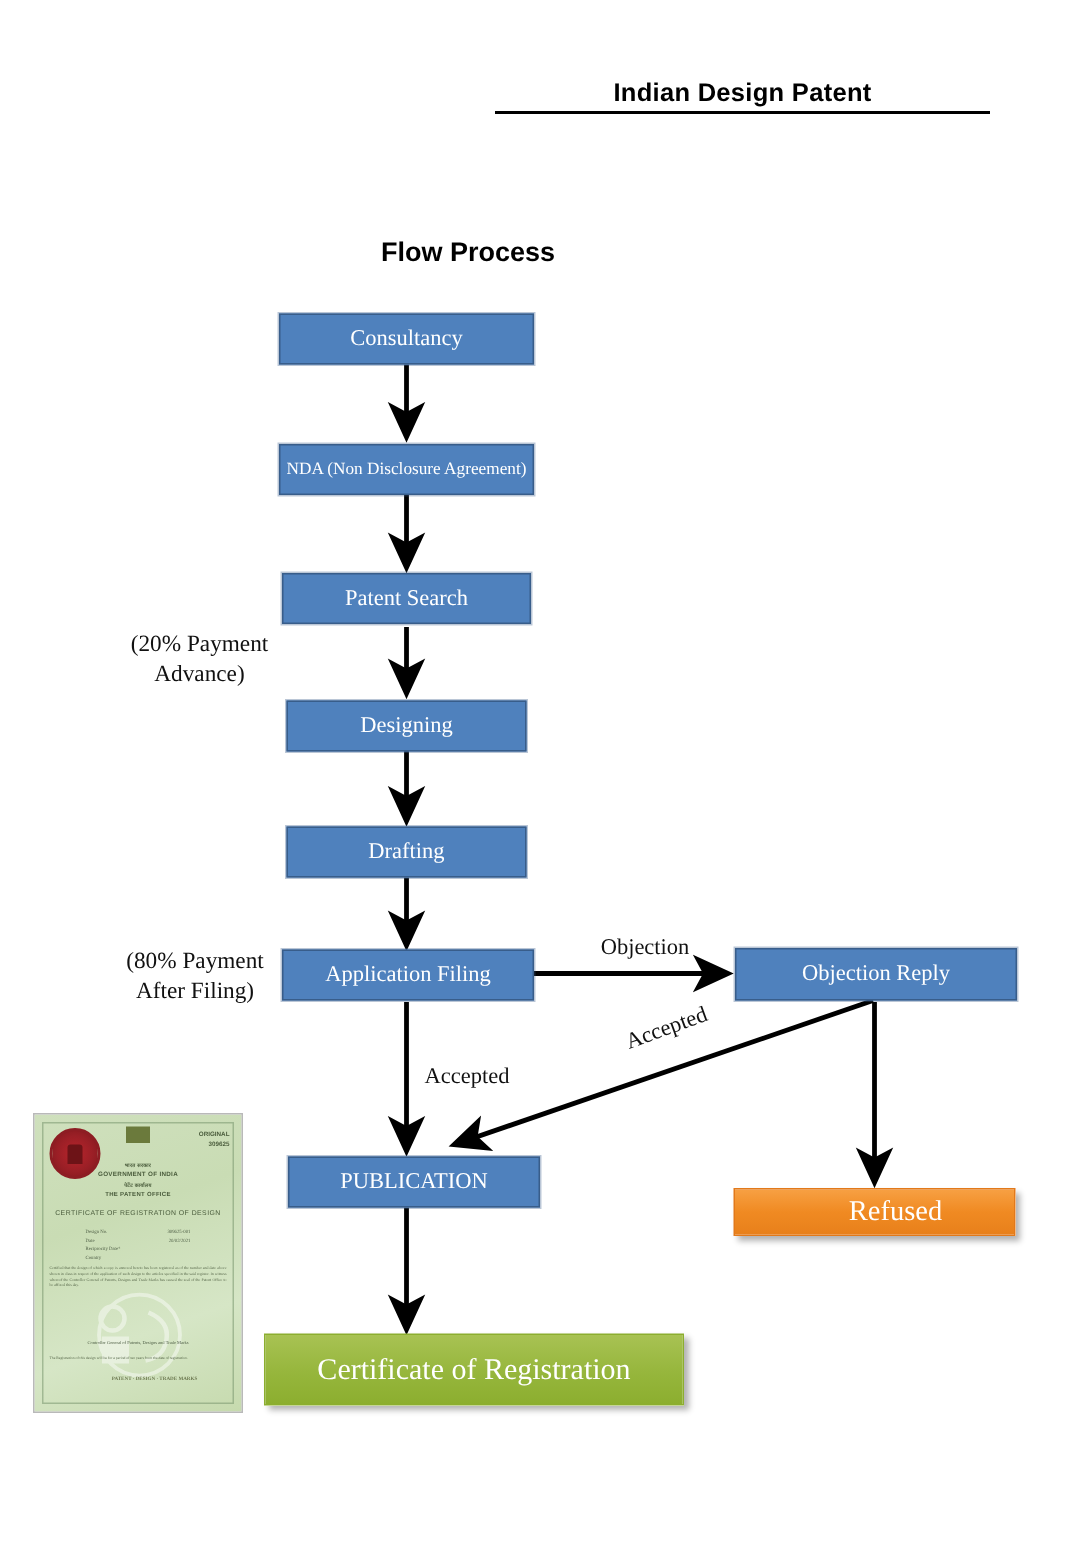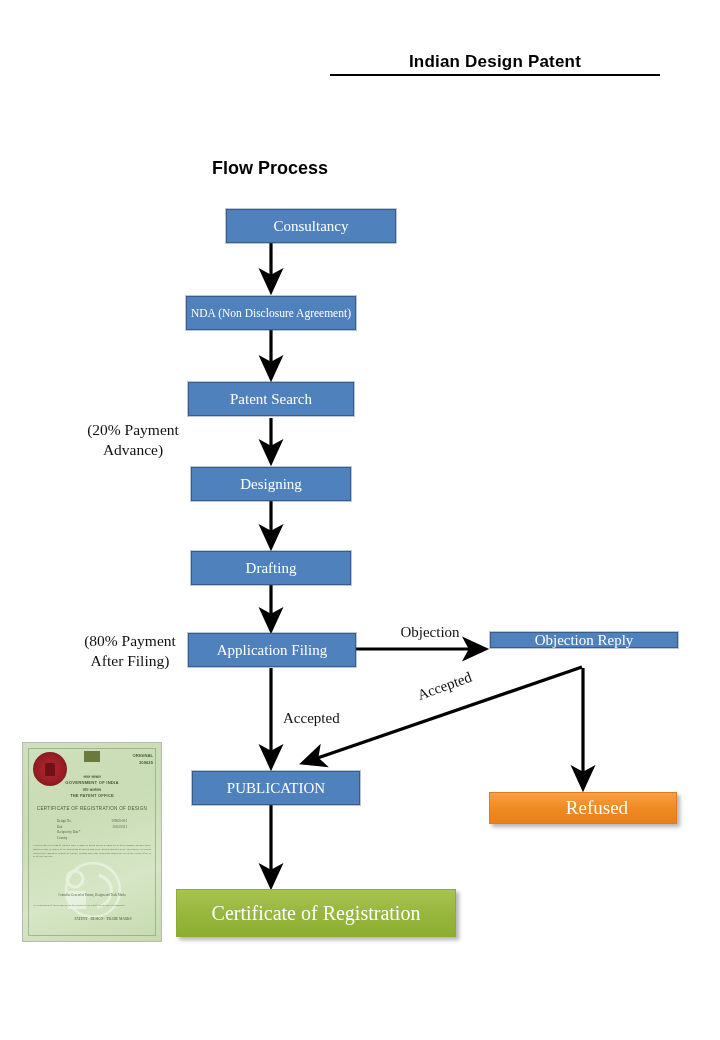--- a/index.html
+++ b/index.html
@@ -34,21 +34,21 @@
     letter-spacing: 0.2px;
     border-bottom: 2px solid #000;
     padding-bottom: 2px;
     display: inline-block;
   }
   .section-title {
     position: absolute;
     left: 170px;
     top: 158px;
     width: 200px;
-    text-align: center;
+    text-align: right;
     font-family: "Liberation Sans", sans-serif;
     font-weight: bold;
     font-size: 18px;
     color: #000000;
   }
   
   .node {
     position: absolute;
     box-sizing: border-box;
     display: flex;
@@ -252,33 +252,33 @@
 
     <line x1="271" y1="668" x2="271" y2="767" stroke="#000" stroke-width="3.2" marker-end="url(#arrowhead)"></line>
 
     <line x1="582" y1="667" x2="303" y2="763" stroke="#000" stroke-width="3.2" marker-end="url(#arrowhead)"></line>
 
     <line x1="583" y1="668" x2="583" y2="788" stroke="#000" stroke-width="3.2" marker-end="url(#arrowhead)"></line>
 
     <line x1="271" y1="805" x2="271" y2="886" stroke="#000" stroke-width="3.2" marker-end="url(#arrowhead)"></line>
   </svg>
 
-  <div class="node blue" style="left:186px; top:209px; width:170px; height:34px;margin-left:40px;">Consultancy</div>
+  <div class="node blue" style="left:186px; top:209px; width:170px; height:34px;">Consultancy</div>
 
   <div class="node blue small" style="left:186px; top:296px; width:170px; height:34px;">NDA (Non Disclosure Agreement)</div>
 
   <div class="node blue" style="left:188px; top:382px; width:166px; height:34px;">Patent Search</div>
 
   <div class="node blue" style="left:191px; top:467px; width:160px; height:34px;">Designing</div>
 
   <div class="node blue" style="left:191px; top:551px; width:160px; height:34px;">Drafting</div>
 
   <div class="node blue" style="left:188px; top:633px; width:168px; height:34px;">Application Filing</div>
 
-  <div class="node blue" style="left:490px; top:632px; width:188px; height:16px;">Objection Reply</div>
+  <div class="node blue" style="left:490px; top:632px; width:188px; height:35px;">Objection Reply</div>
 
   <div class="node blue" style="left:192px; top:771px; width:168px; height:34px;">PUBLICATION</div>
 
   <div class="node orange" style="left:489px; top:792px; width:188px; height:32px;padding-left:28px;">Refused</div>
 
   <div class="node green" style="left:176px; top:889px; width:280px; height:48px;">Certificate of Registration</div>
 
   <div class="edge-label" style="left:385px; top:624px; width:90px;">Objection</div>
 
   <div class="edge-label" style="left:283px; top:710px; width:84px; text-align:left;">Accepted</div>

